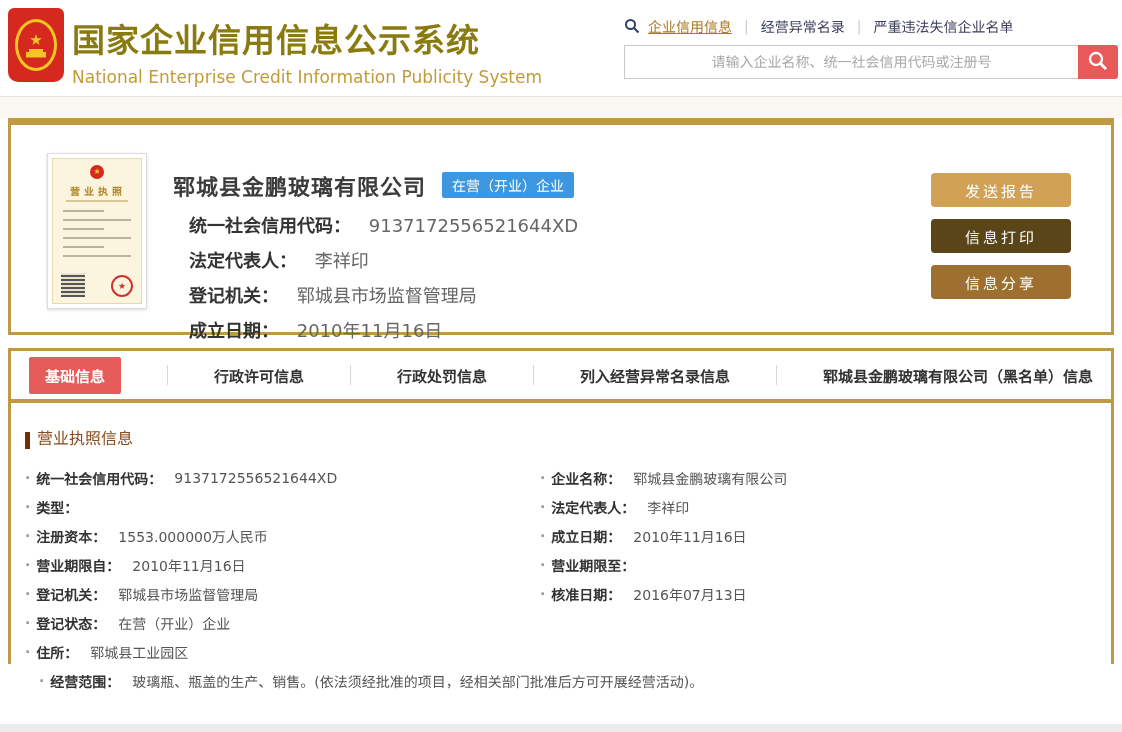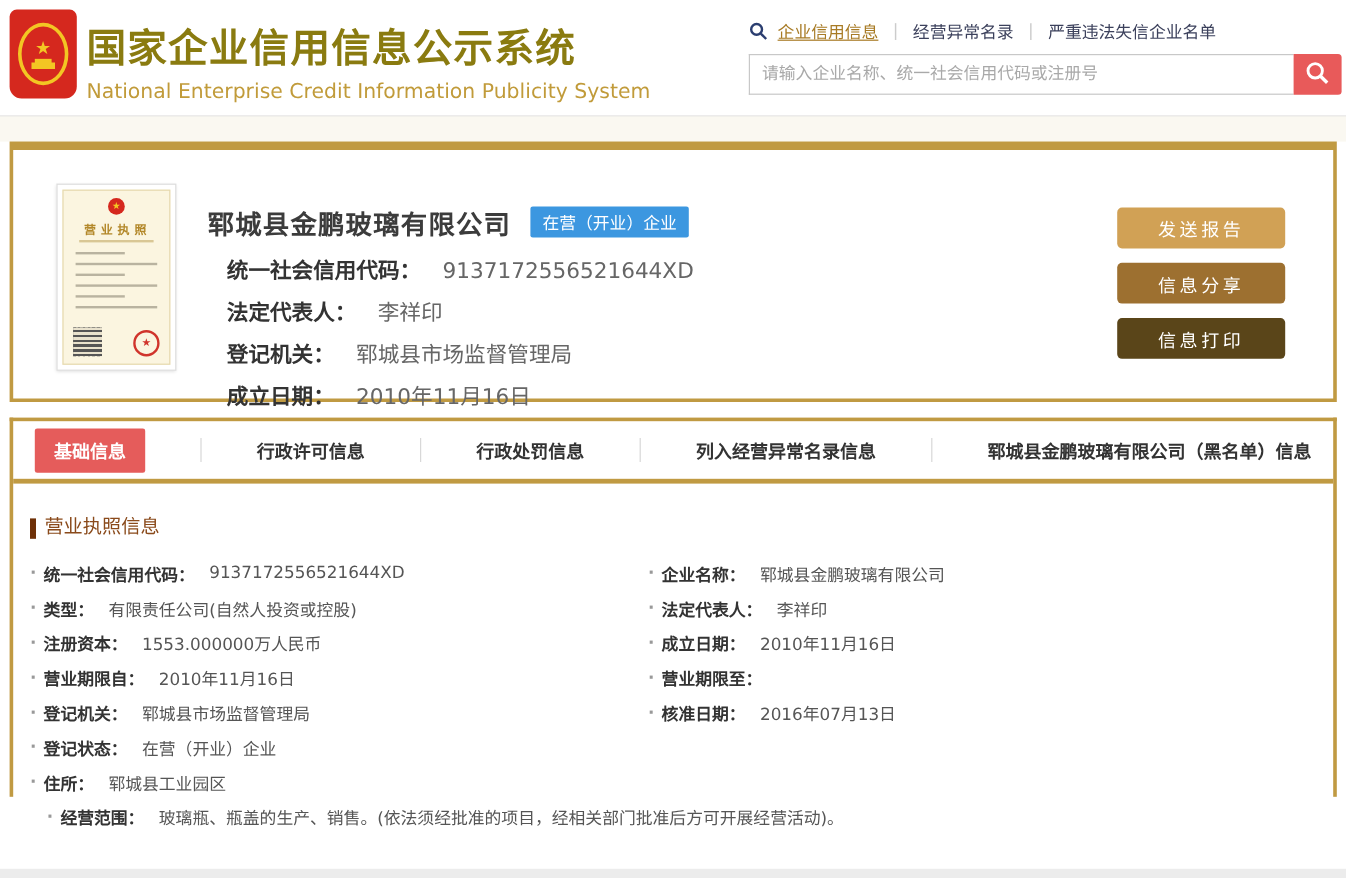--- a/index.html
+++ b/index.html
@@ -21,21 +21,21 @@
   .site-subtitle { font-size:17px; color:#c19b3a; margin-top:5px; }
 
   .header-right { position:absolute; right:4px; top:14px; width:494px; }
   .top-nav { display:flex; align-items:center; font-size:14px; height:24px; }
   .top-nav .nav-sep { color:#ccc; margin:0 12px; }
   .nav-link { color:#3c415c; text-decoration:none; cursor:pointer; }
   .nav-link.active { color:#a87b25; text-decoration:underline; }
   .mag-icon { margin-right:8px; display:inline-flex; }
   .search-row { margin-top:7px; display:flex; height:34px; }
   .search-input { flex:1; border:1px solid #c8c8c8; border-right:none; padding:0 10px;
-    font-size:14px; color:#444; outline:none; font-family:inherit; }
+    font-size:14px; color:#444; outline:none; font-family:inherit;text-align:center; }
   .search-input::placeholder { color:#a9a9a9; }
   .search-btn { width:40px; height:34px; background:#e85a5a; border:none; cursor:pointer;
     display:flex; align-items:center; justify-content:center; border-radius:0 3px 3px 0; }
 
   
   .band { height:22px; background:#faf8f1; border-top:1px solid #e3e3e3; }
 
   
   .card { margin:0 8px; width:1106px; height:217px; background:#fff;
     border:3px solid #c09a42; border-top-width:7px; display:flex; }
@@ -190,22 +190,22 @@
         </div>
         <div class="card-field">
           <span class="lbl">成立日期：</span>
           <span class="val">2010年11月16日</span>
         </div>
       </div>
     </div>
 
     <div class="card-actions">
       <button class="action-btn b1">发送报告</button>
+      <button class="action-btn b3">信息打印</button>
       <button class="action-btn b2">信息分享</button>
-      <button class="action-btn b3">信息打印</button>
     </div>
   </div>
 
   <div class="main-box">
     <div class="tab-row">
       <span class="tab active">基础信息</span>
       <span class="tab-sep"></span>
       <span class="tab">行政许可信息</span>
       <span class="tab-sep"></span>
       <span class="tab">行政处罚信息</span>
@@ -224,21 +224,20 @@
       <div class="detail-grid">
         <div class="col left">
           <div class="d-row">
               <span class="dot">·</span>
               <span class="lbl">统一社会信用代码：</span>
               <span class="val">9137172556521644XD</span>
             </div>
           <div class="d-row">
               <span class="dot">·</span>
               <span class="lbl">类型：</span>
-              <span class="val">有限责任公司(自然人投资或控股)</span>
             </div>
           <div class="d-row">
               <span class="dot">·</span>
               <span class="lbl">注册资本：</span>
               <span class="val">1553.000000万人民币</span>
             </div>
           <div class="d-row">
               <span class="dot">·</span>
               <span class="lbl">营业期限自：</span>
               <span class="val">2010年11月16日</span>

